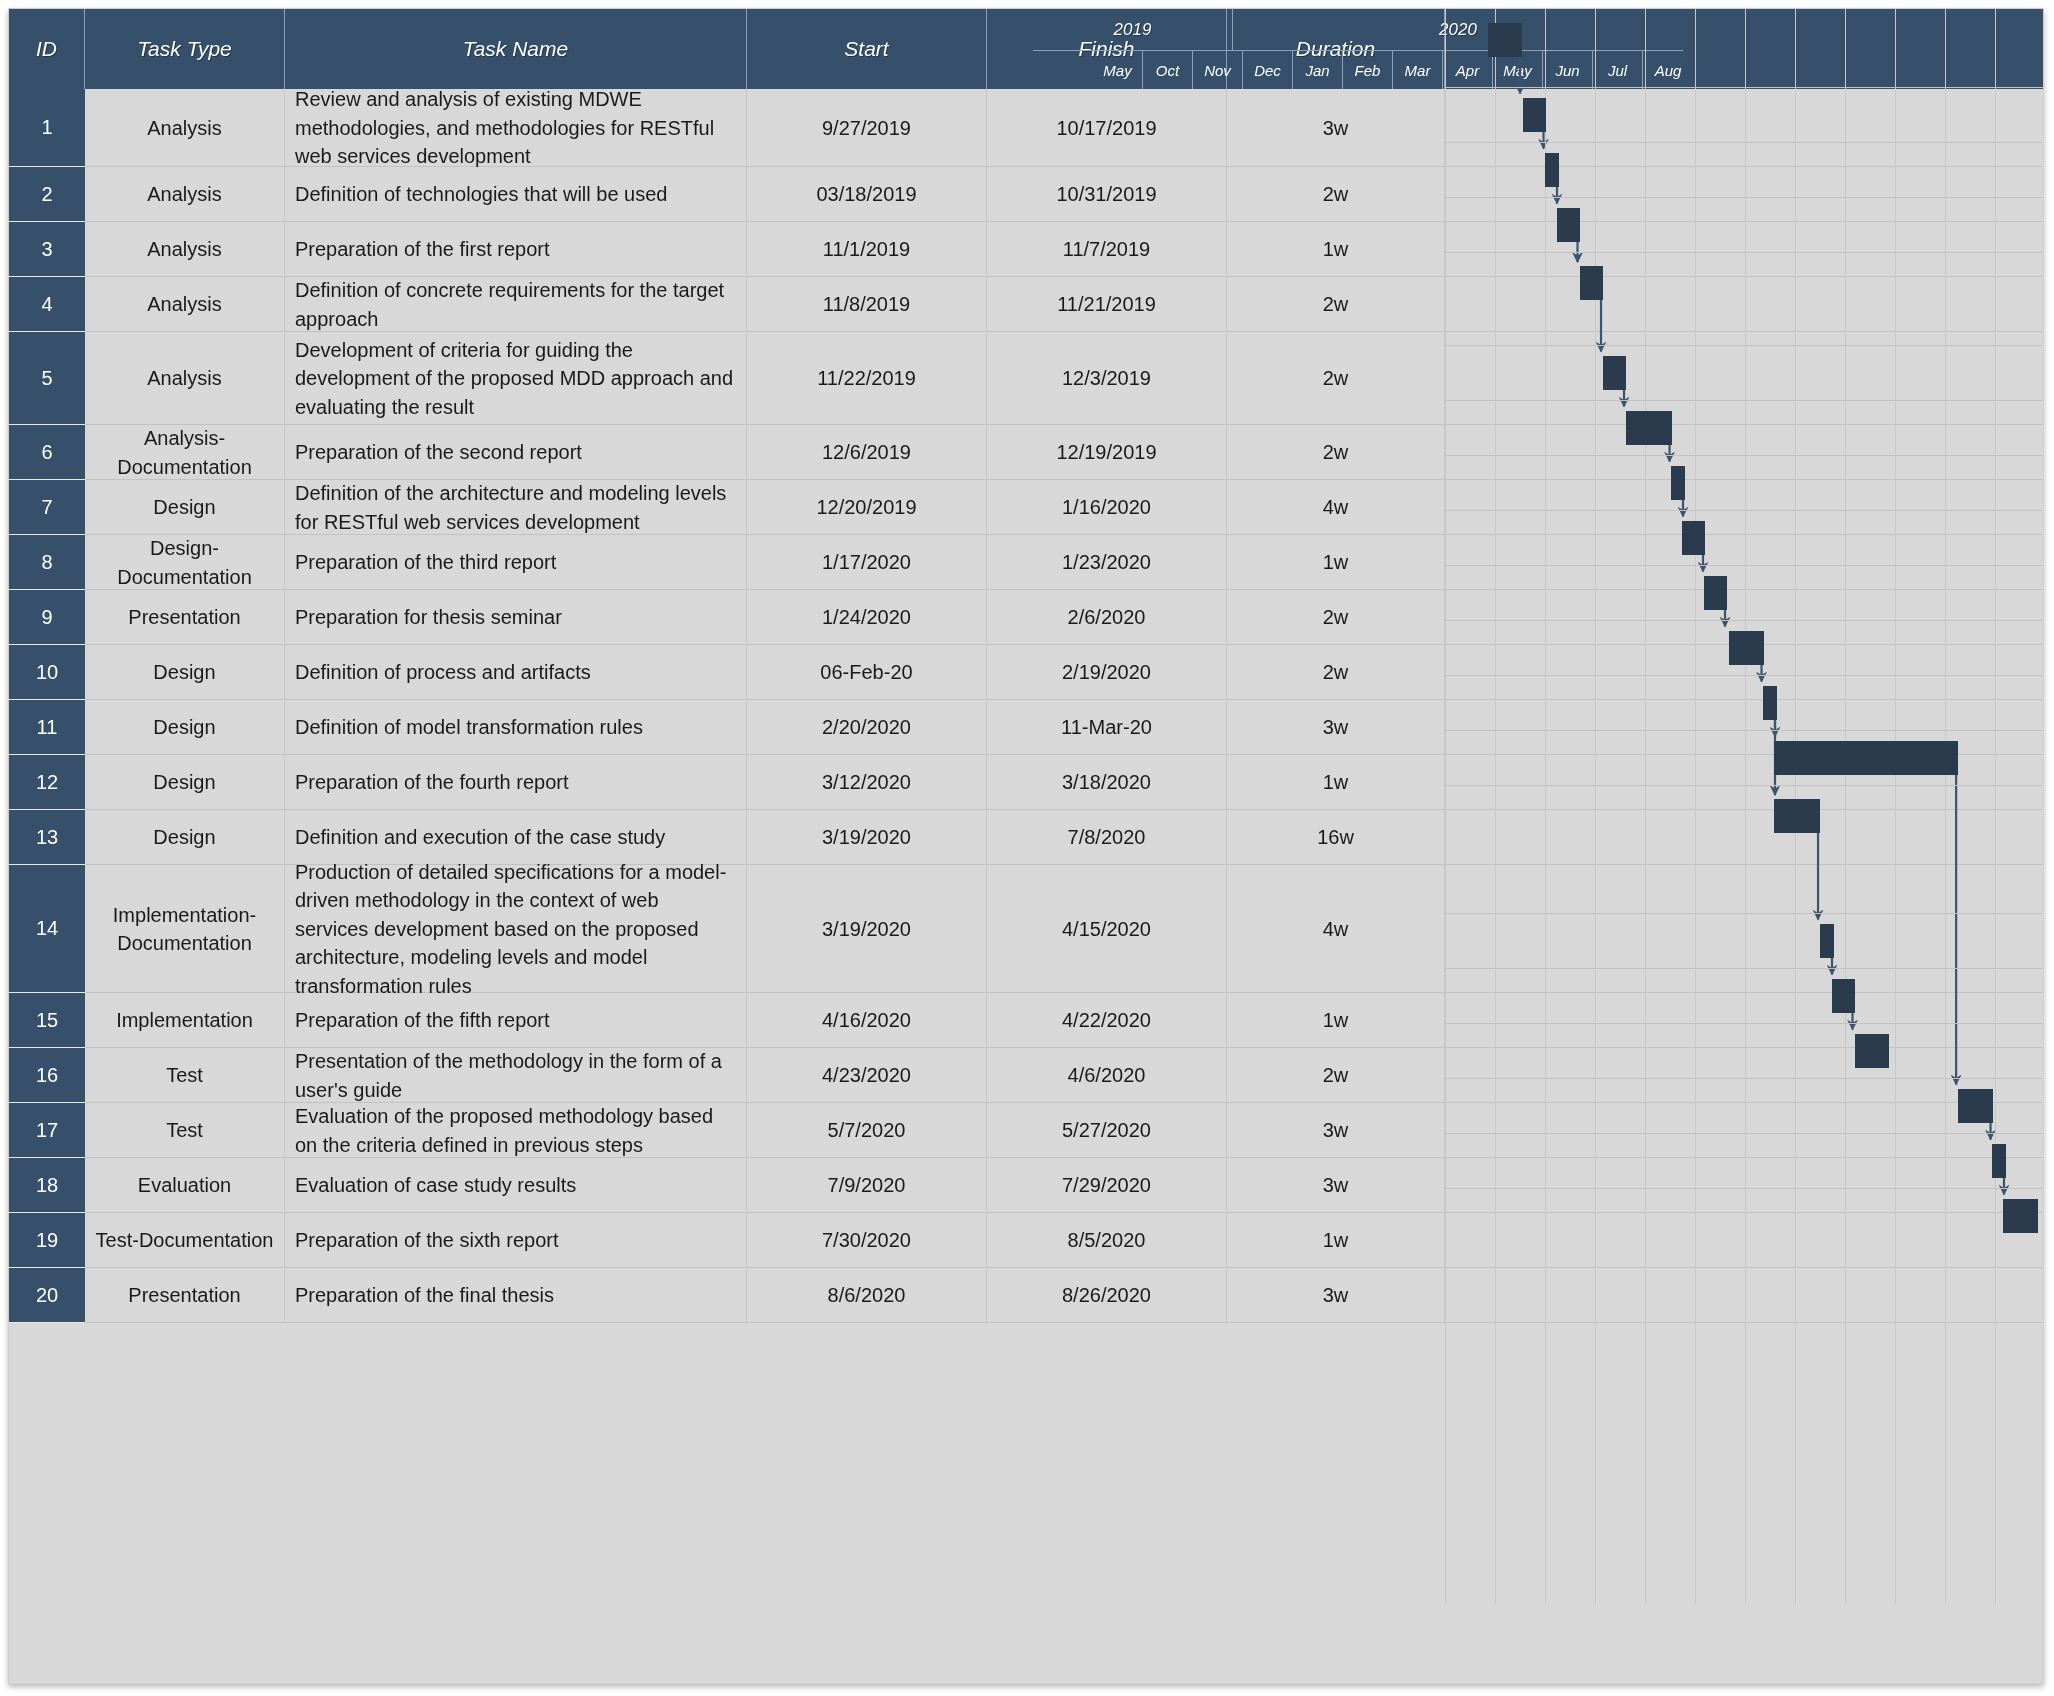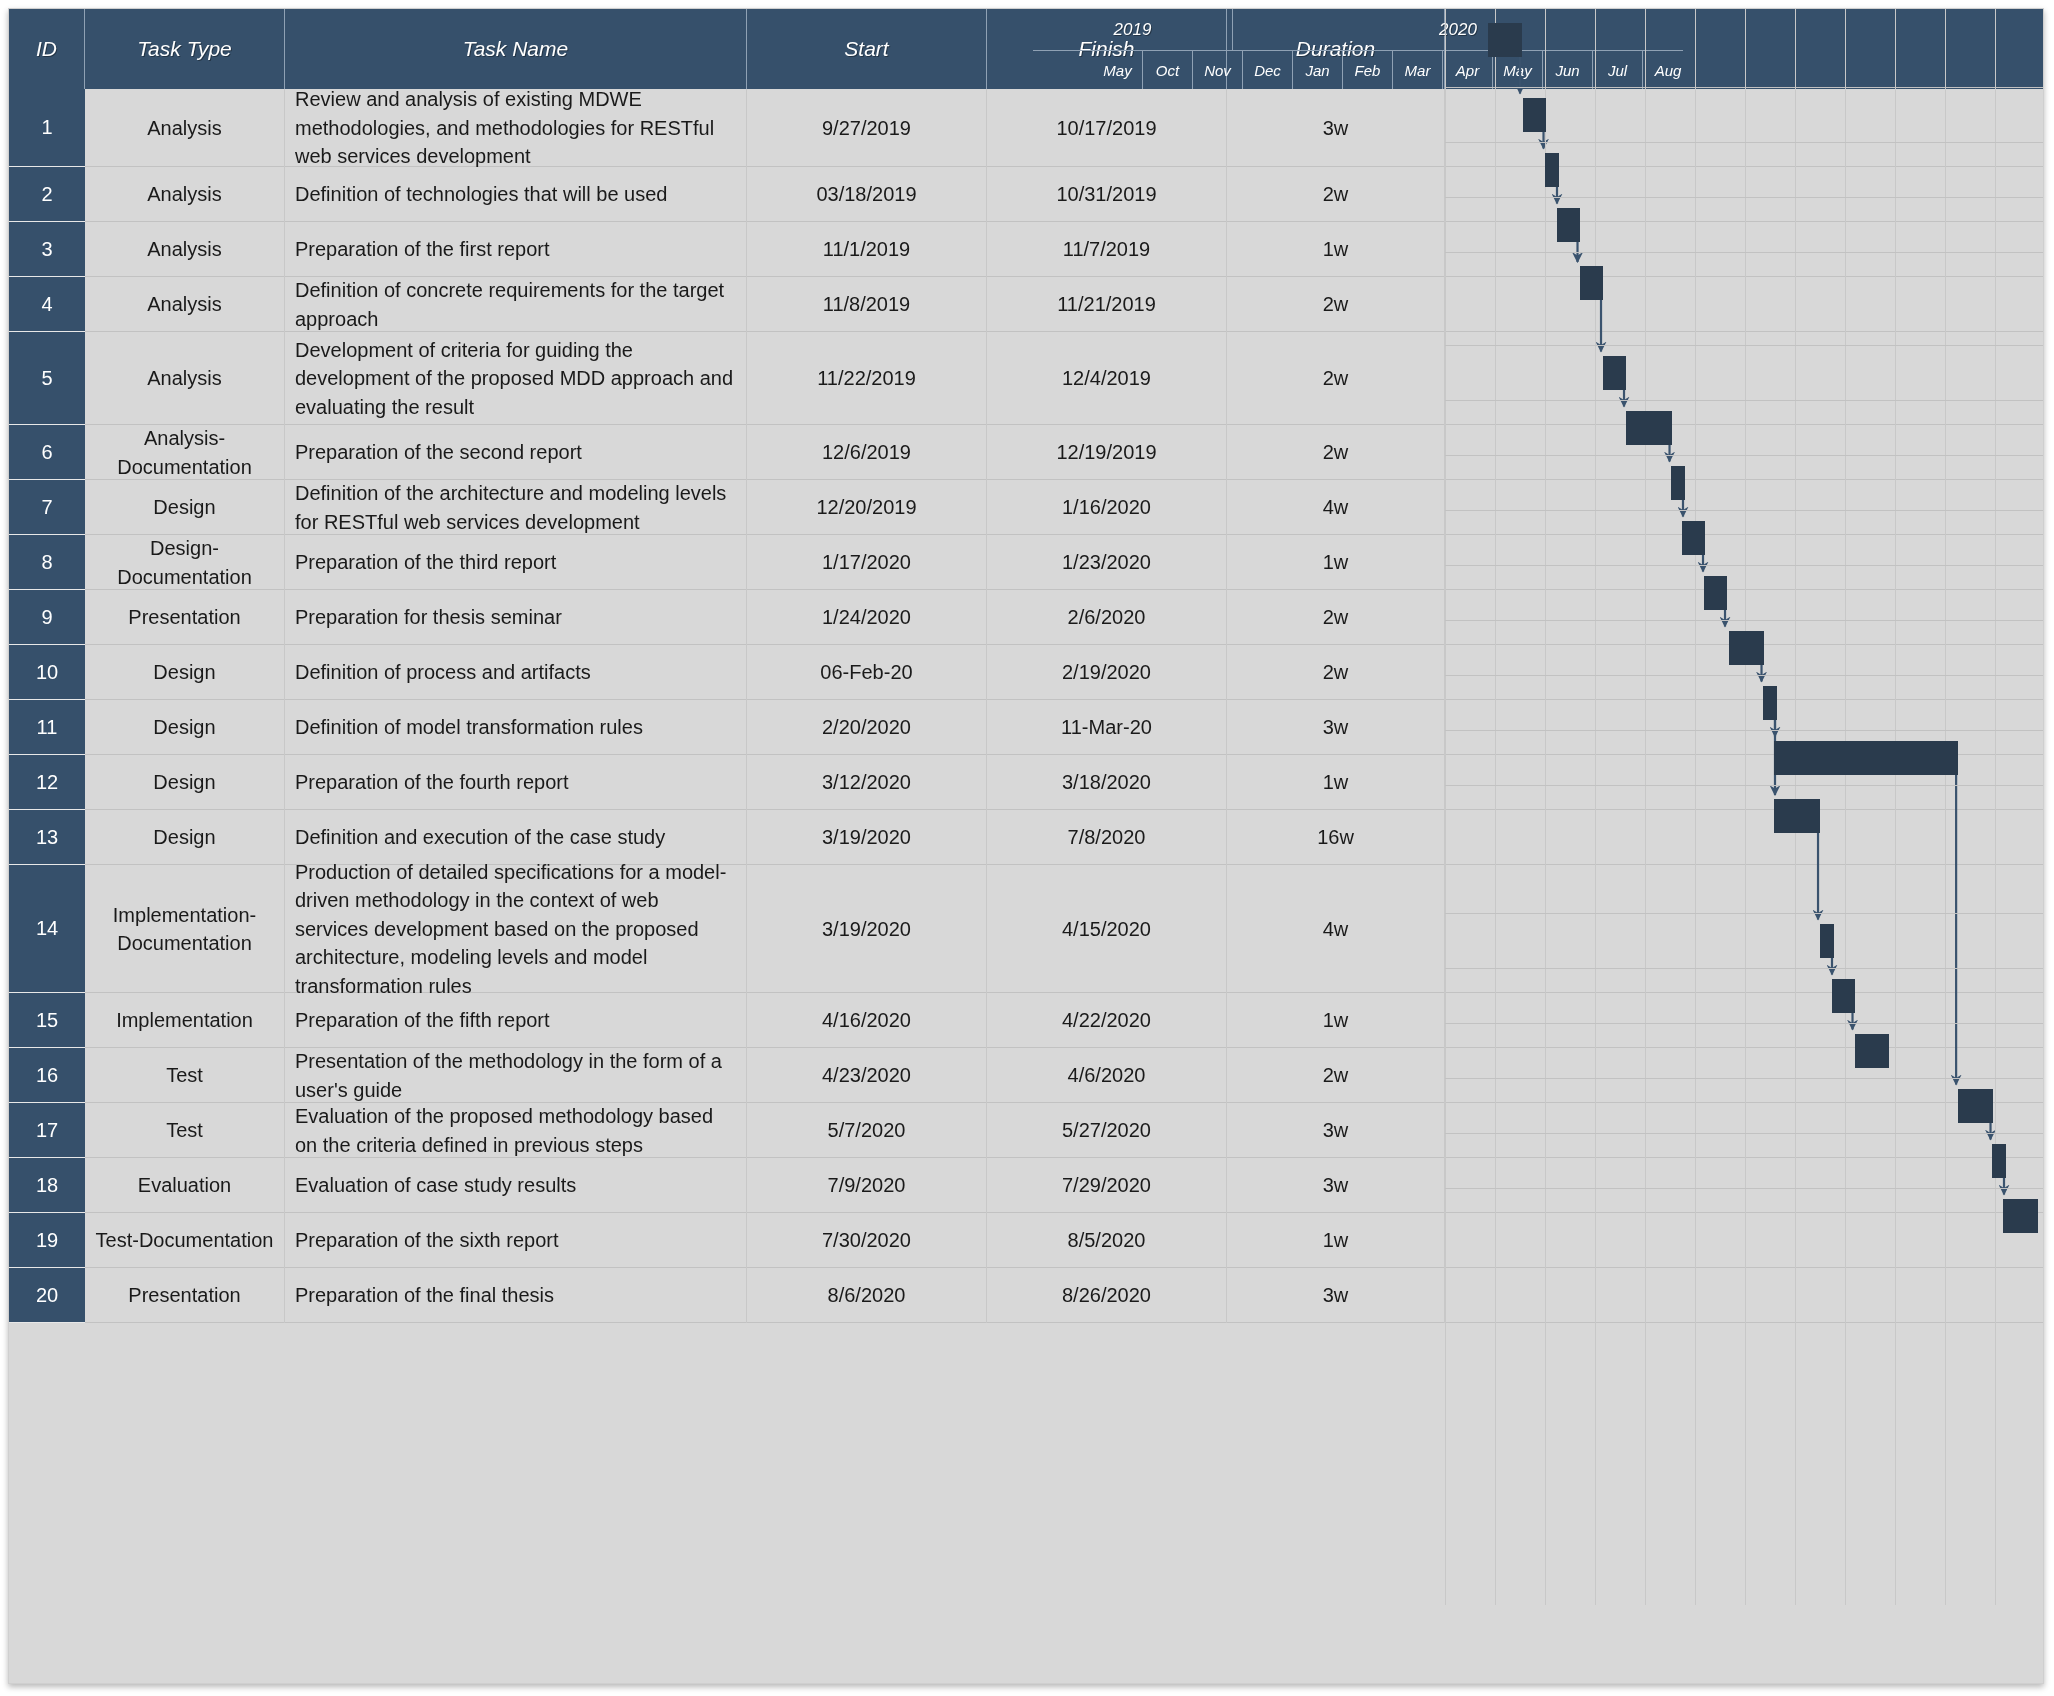--- a/index.html
+++ b/index.html
@@ -176,21 +176,21 @@
           <div class="cell c-name left" style="height: 55px;">Definition of concrete requirements for the target approach</div>
           <div class="cell c-start center" style="height: 55px;">11/8/2019</div>
           <div class="cell c-finish center" style="height: 55px;">11/21/2019</div>
           <div class="cell c-dur center" style="height: 55px;">2w</div>
         </div>
         <div class="row" style="top: 243px; height: 93px;">
           <div class="idcell" style="height: 93px;">5</div>
           <div class="cell c-type center" style="height: 93px;">Analysis</div>
           <div class="cell c-name left" style="height: 93px;">Development of criteria for guiding the development of the proposed MDD approach and evaluating the result</div>
           <div class="cell c-start center" style="height: 93px;">11/22/2019</div>
-          <div class="cell c-finish center" style="height: 93px;">12/4/2019</div>
+          <div class="cell c-finish center" style="height: 93px;">12/3/2019</div>
           <div class="cell c-dur center" style="height: 93px;">2w</div>
         </div>
         <div class="row" style="top: 336px; height: 55px;">
           <div class="idcell" style="height: 55px;">6</div>
           <div class="cell c-type center" style="height: 55px;">Analysis-Documentation</div>
           <div class="cell c-name left" style="height: 55px;">Preparation of the second report</div>
           <div class="cell c-start center" style="height: 55px;">12/6/2019</div>
           <div class="cell c-finish center" style="height: 55px;">12/19/2019</div>
           <div class="cell c-dur center" style="height: 55px;">2w</div>
         </div>

